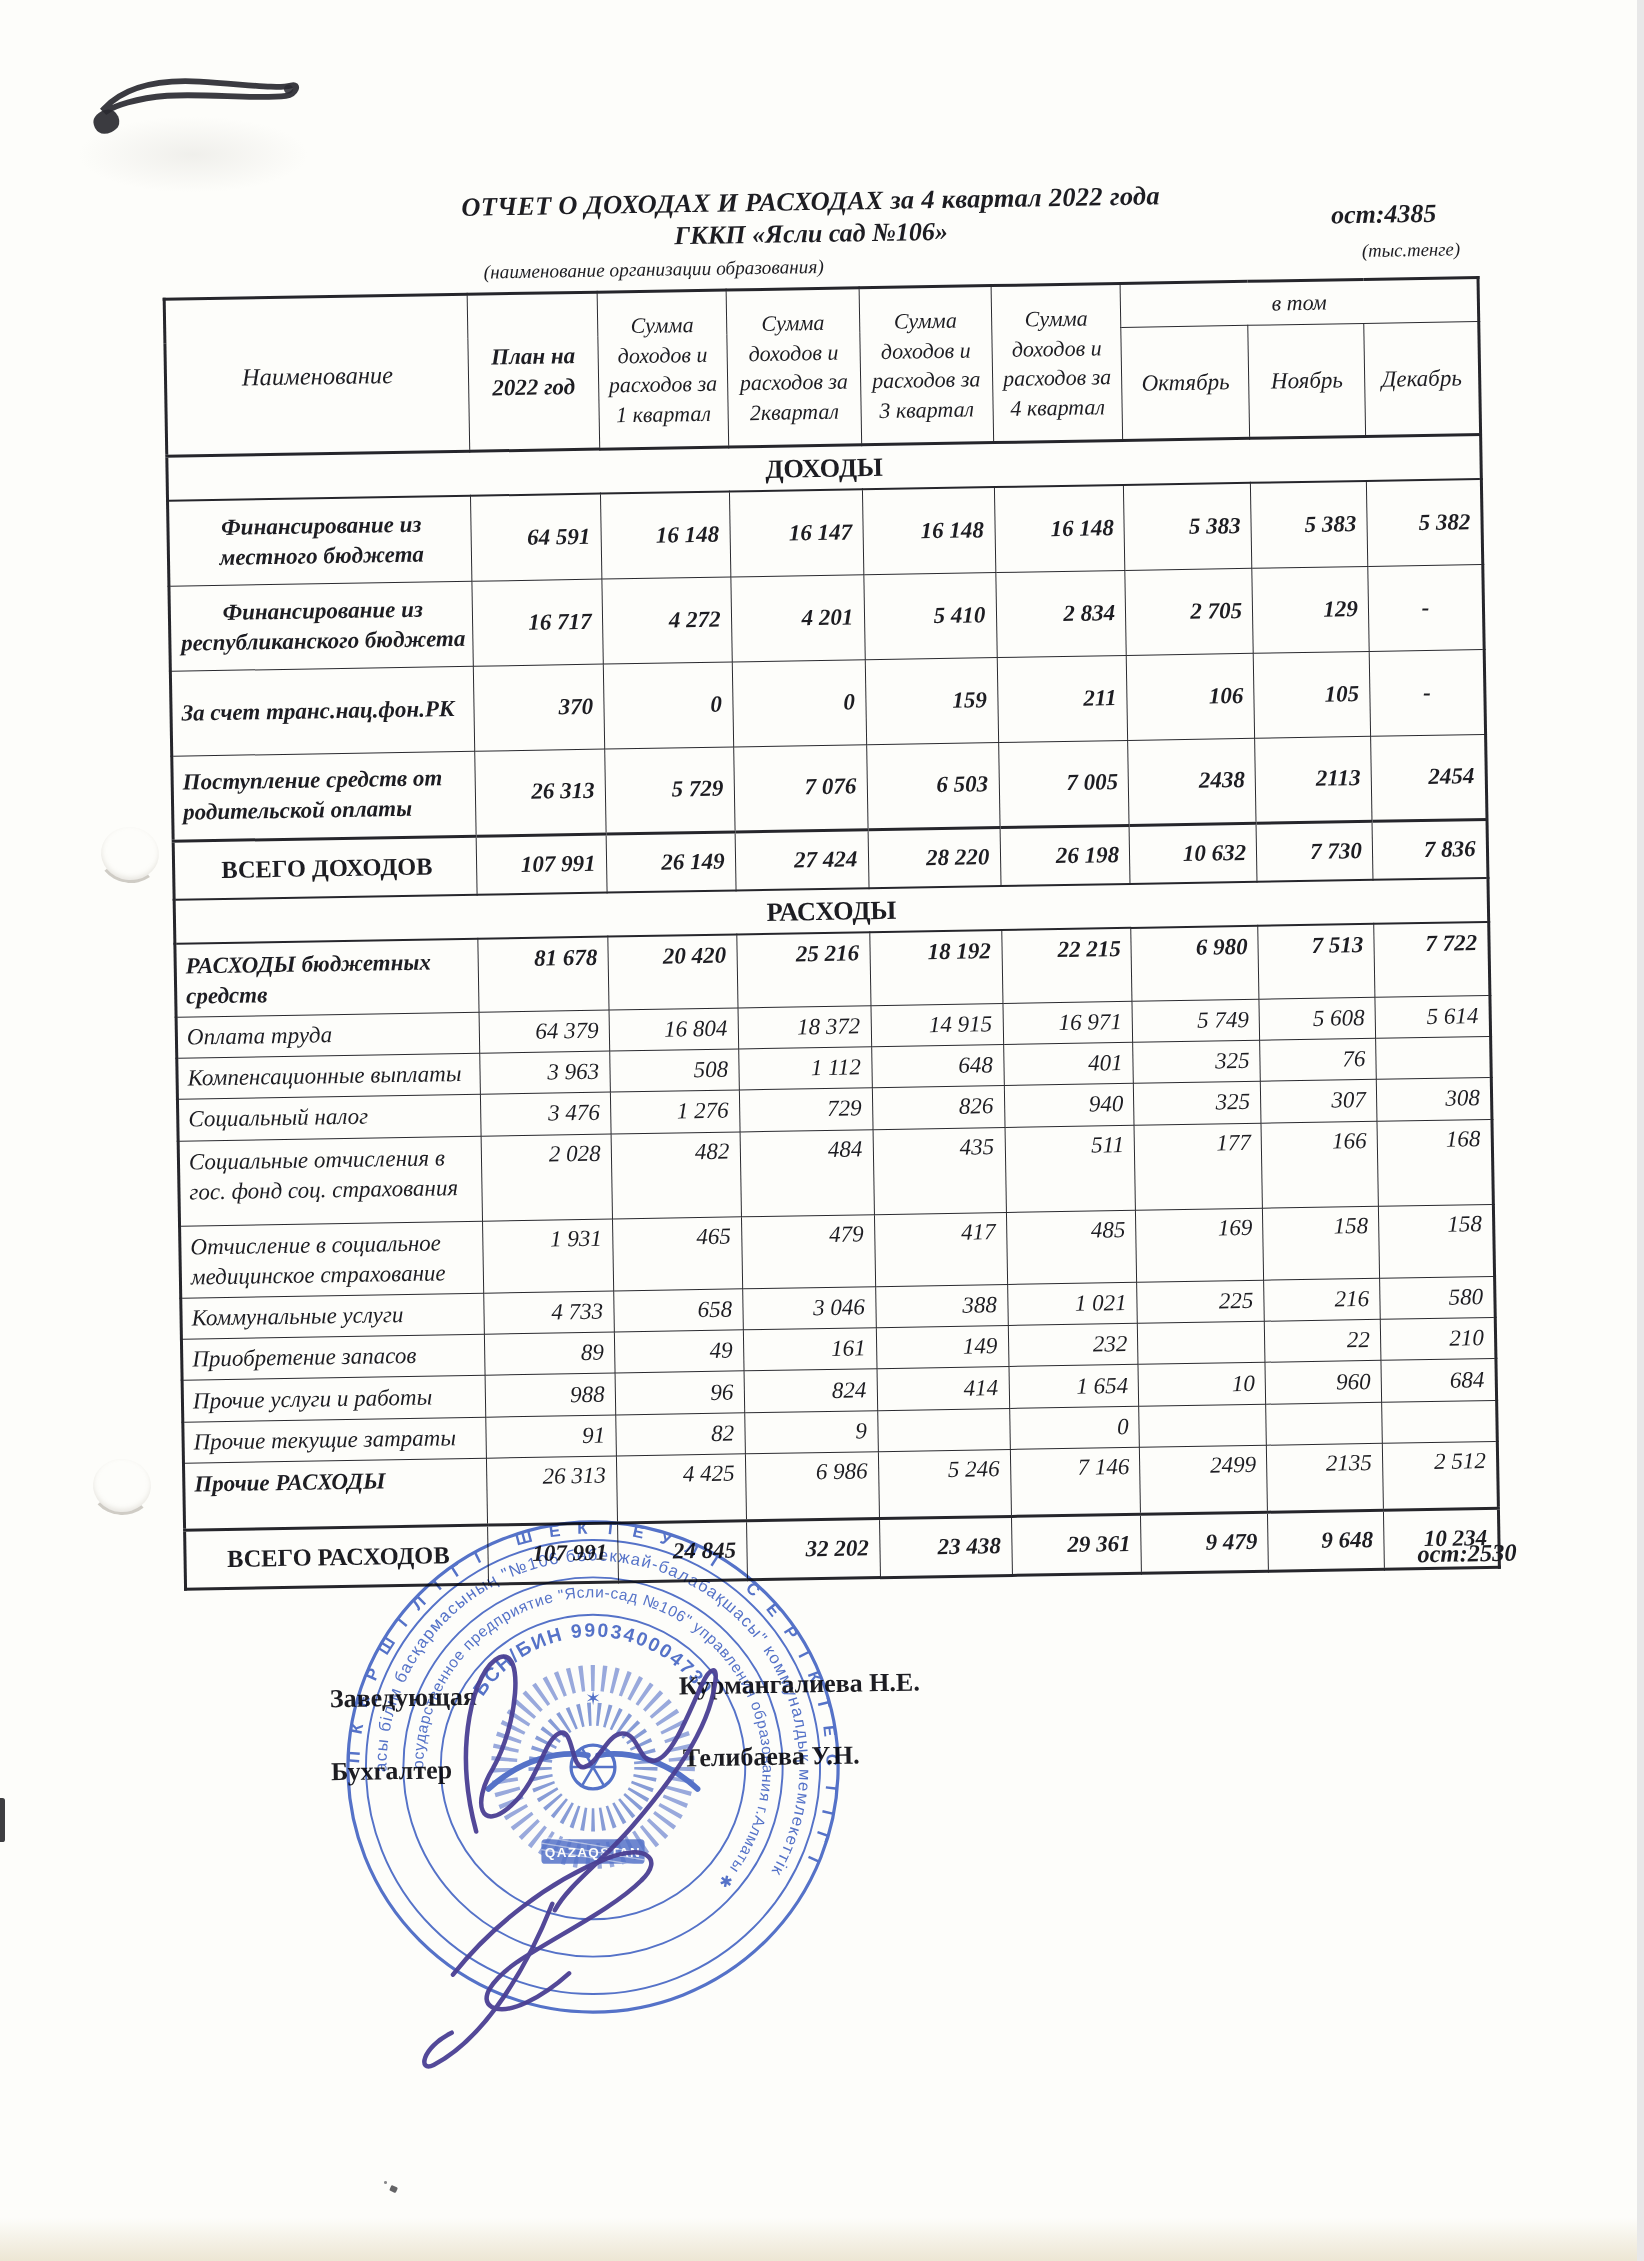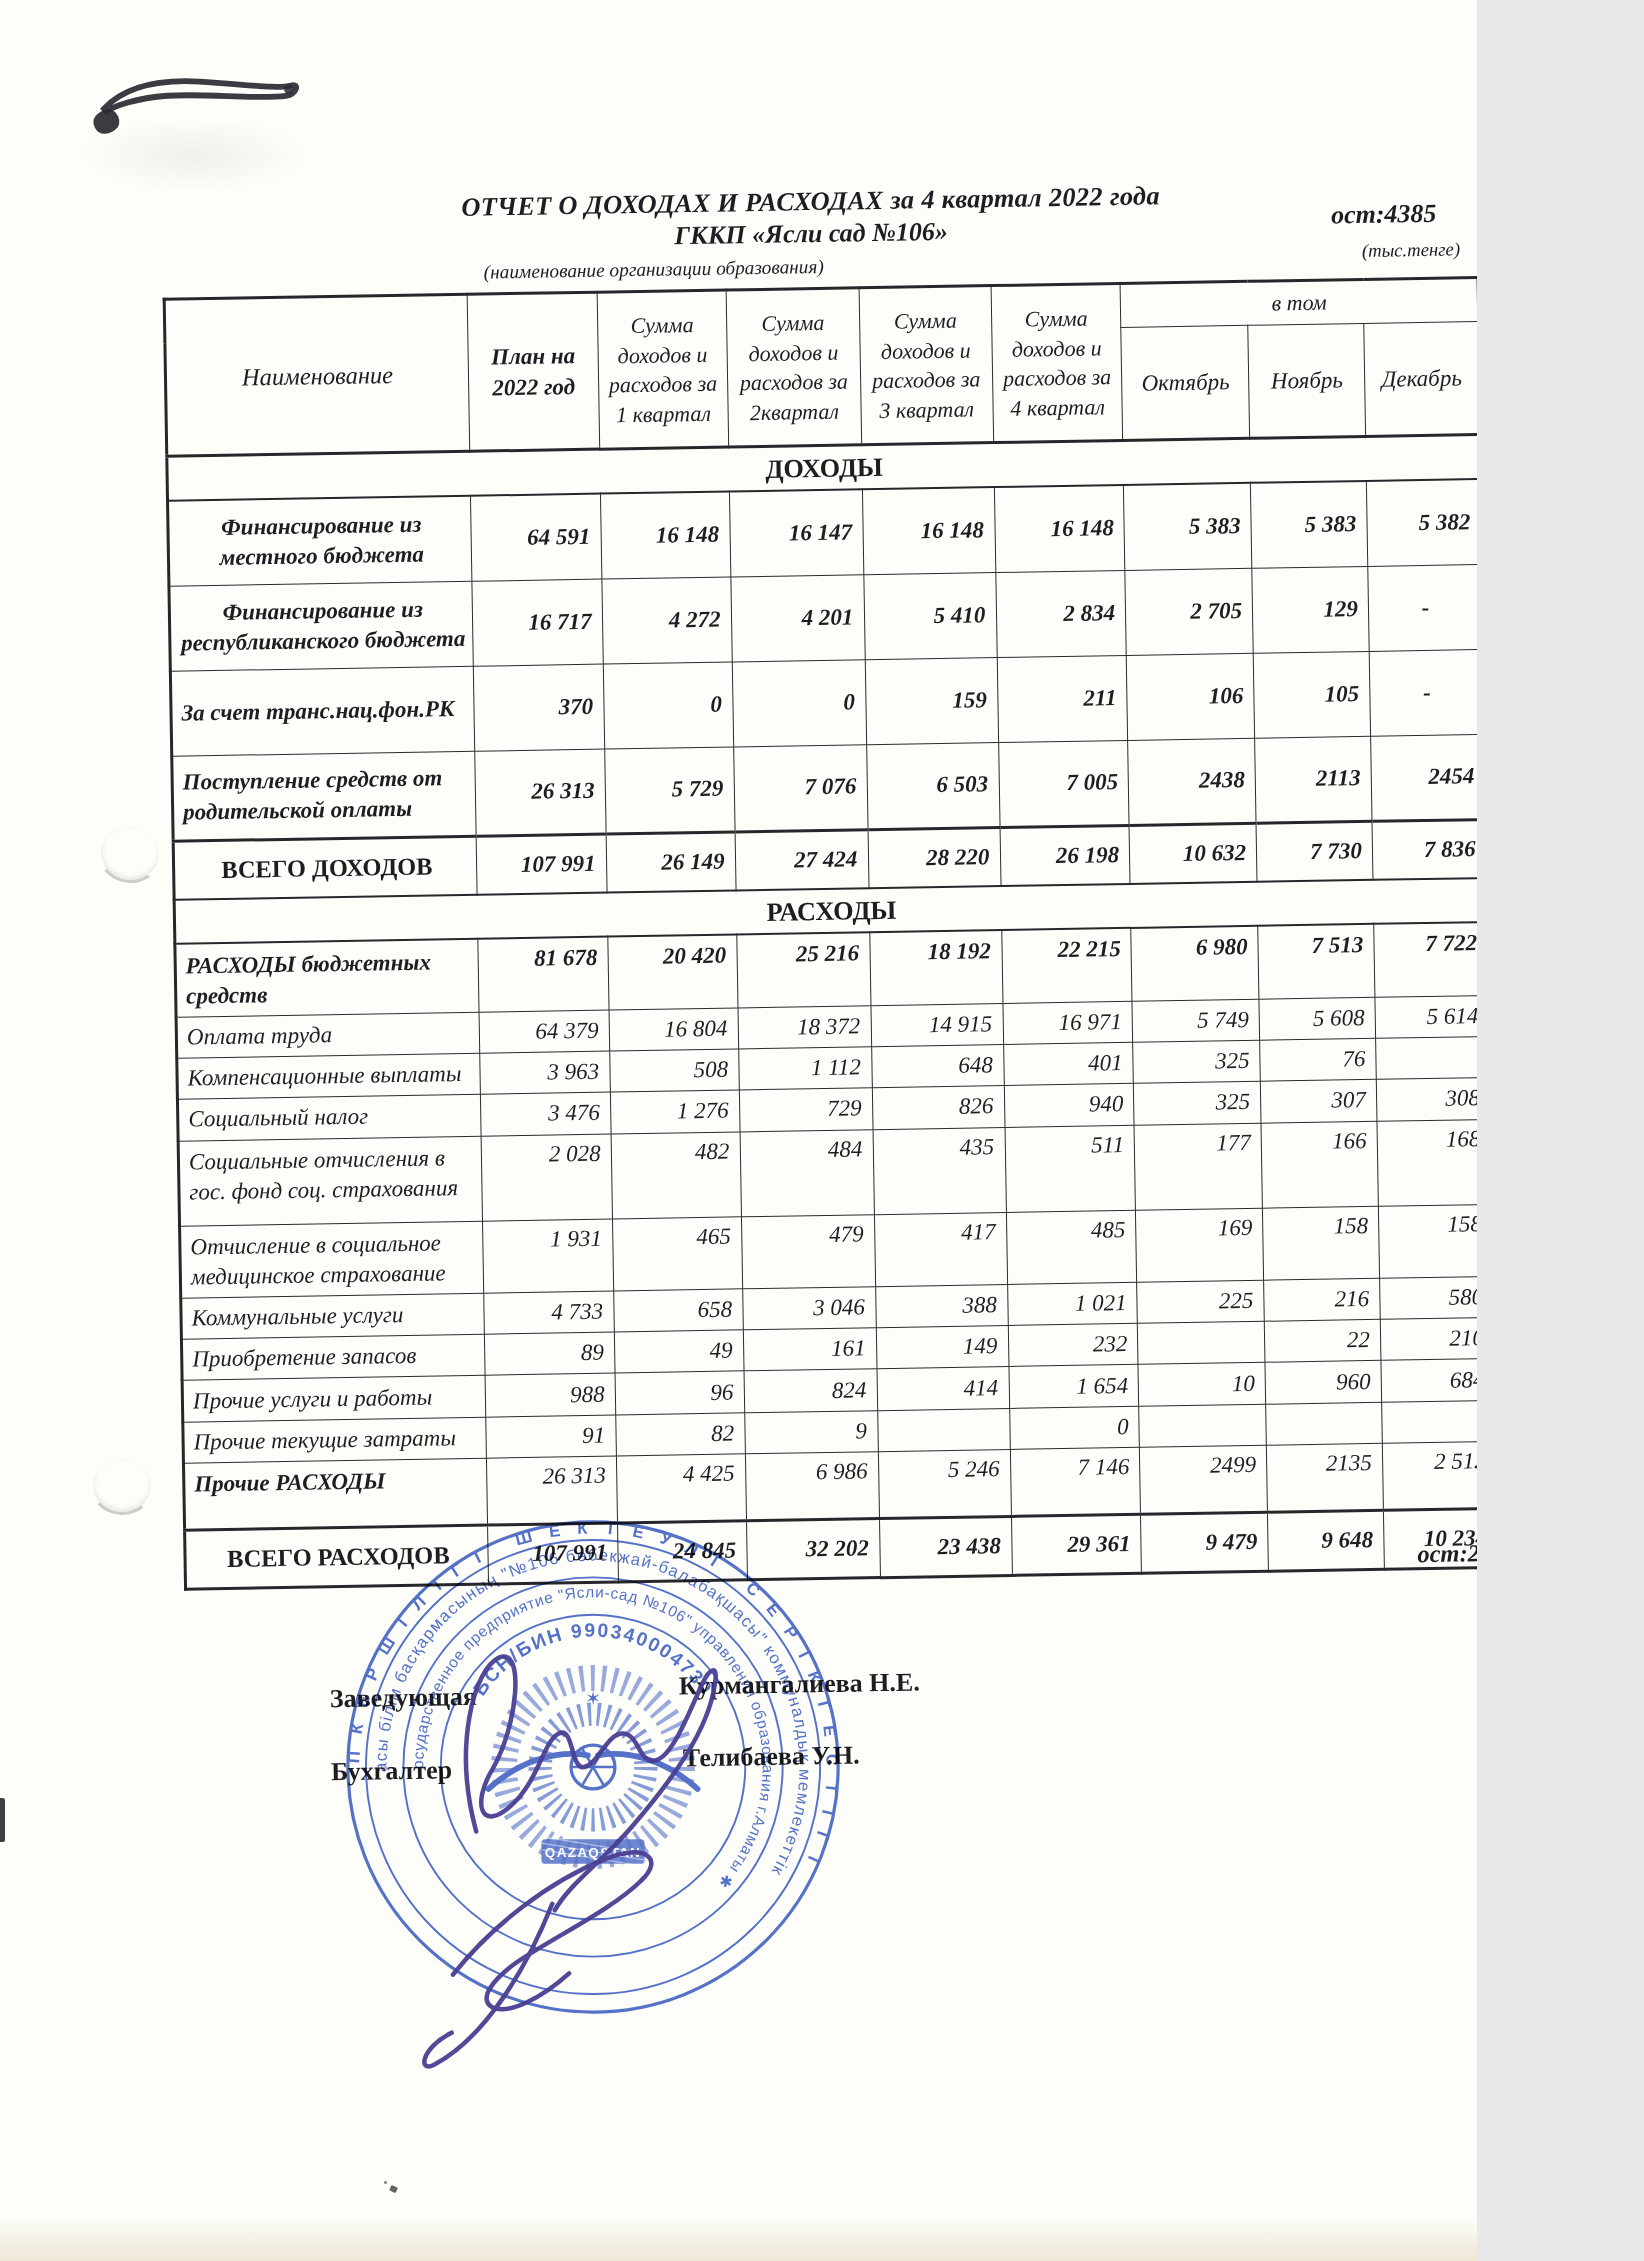--- a/index.html
+++ b/index.html
@@ -1,17 +1,17 @@
 <!DOCTYPE html>
 <html style="font-size:10.3px"><head>
 <meta charset="utf-8">
 <style>
   html,body{margin:0;padding:0;background:#e8e8e8;}
   .page{
-    position:relative; width:1477px; height:2261px; overflow:hidden;
+    position:relative; width:1637px; height:2261px; overflow:hidden;
     background:#fdfdfa; color:#1d1d22;
     font-family:"Liberation Serif","DejaVu Serif",serif;
   }
   .scan-content{ position:absolute; inset:0; transform:rotate(-0.95deg); transform-origin:822px 916px; }
 
   
   .title1{ position:absolute; top:186px; left:0; width:1645px; text-align:center;
            font-size:26.4px; font-weight:bold; font-style:italic; letter-spacing:0.3px;}
   .title2{ position:absolute; top:219px; left:0; width:1645px; text-align:center;
            font-size:26px; font-weight:bold; font-style:italic;}

